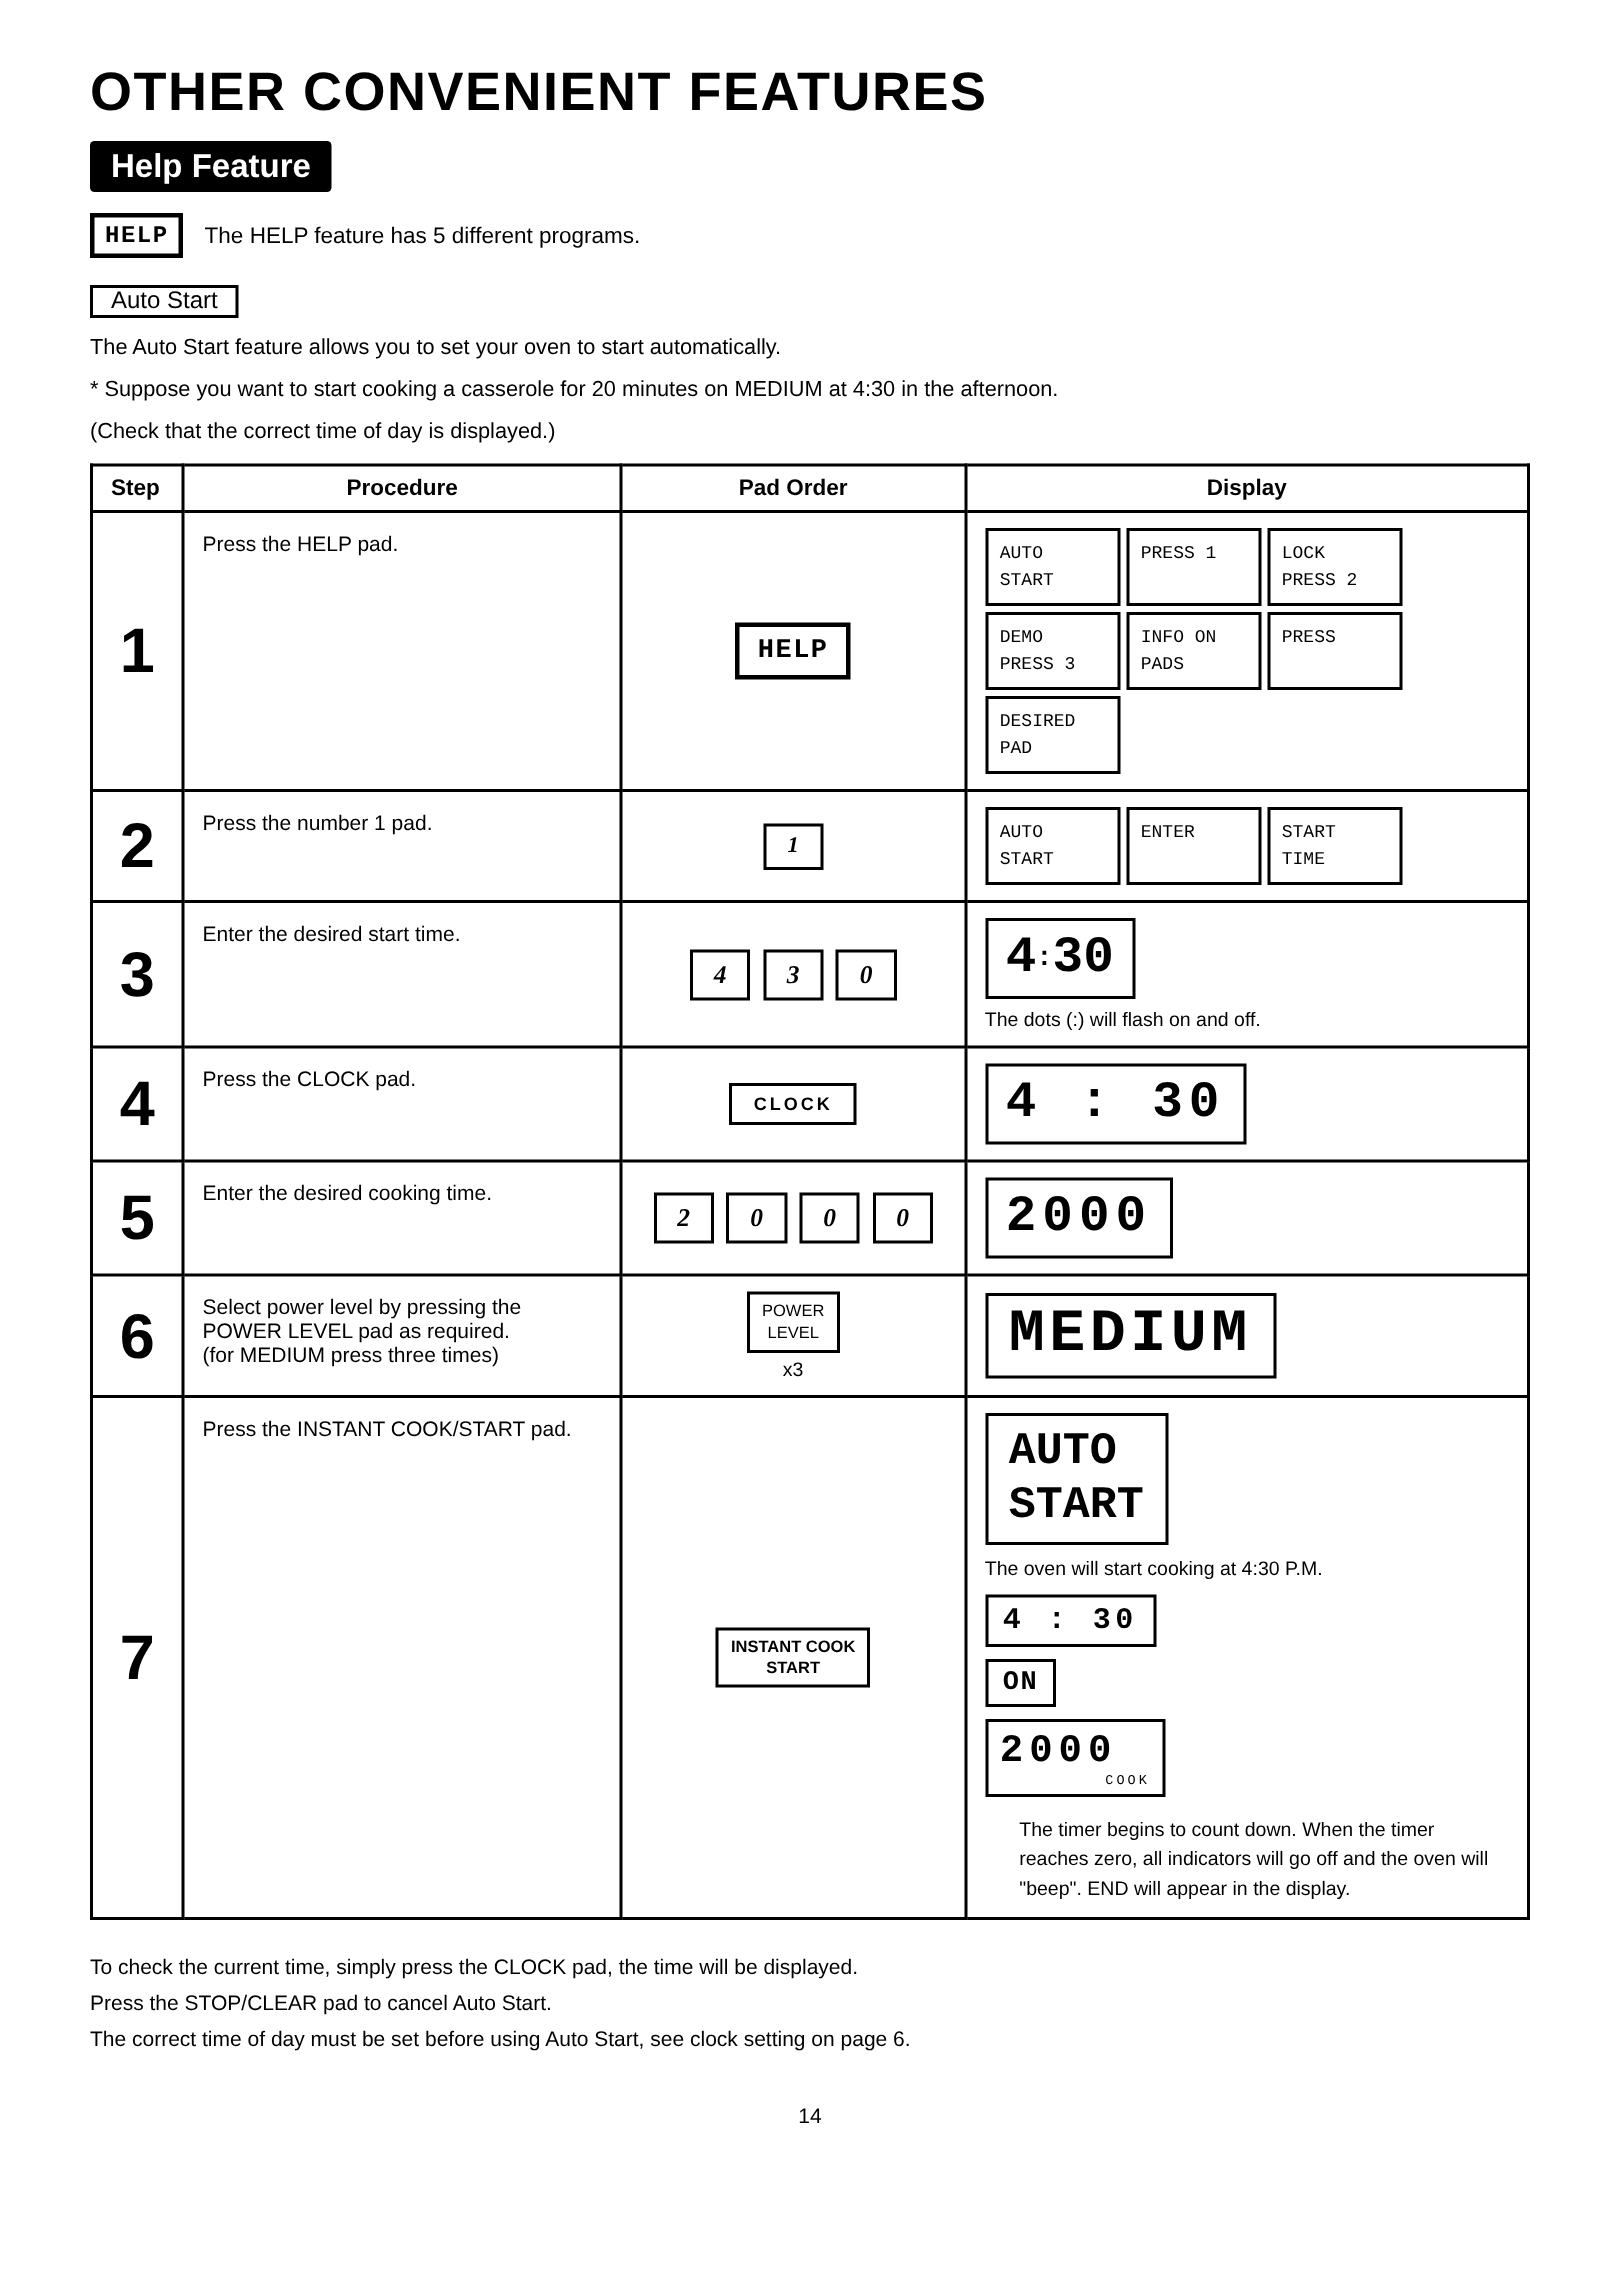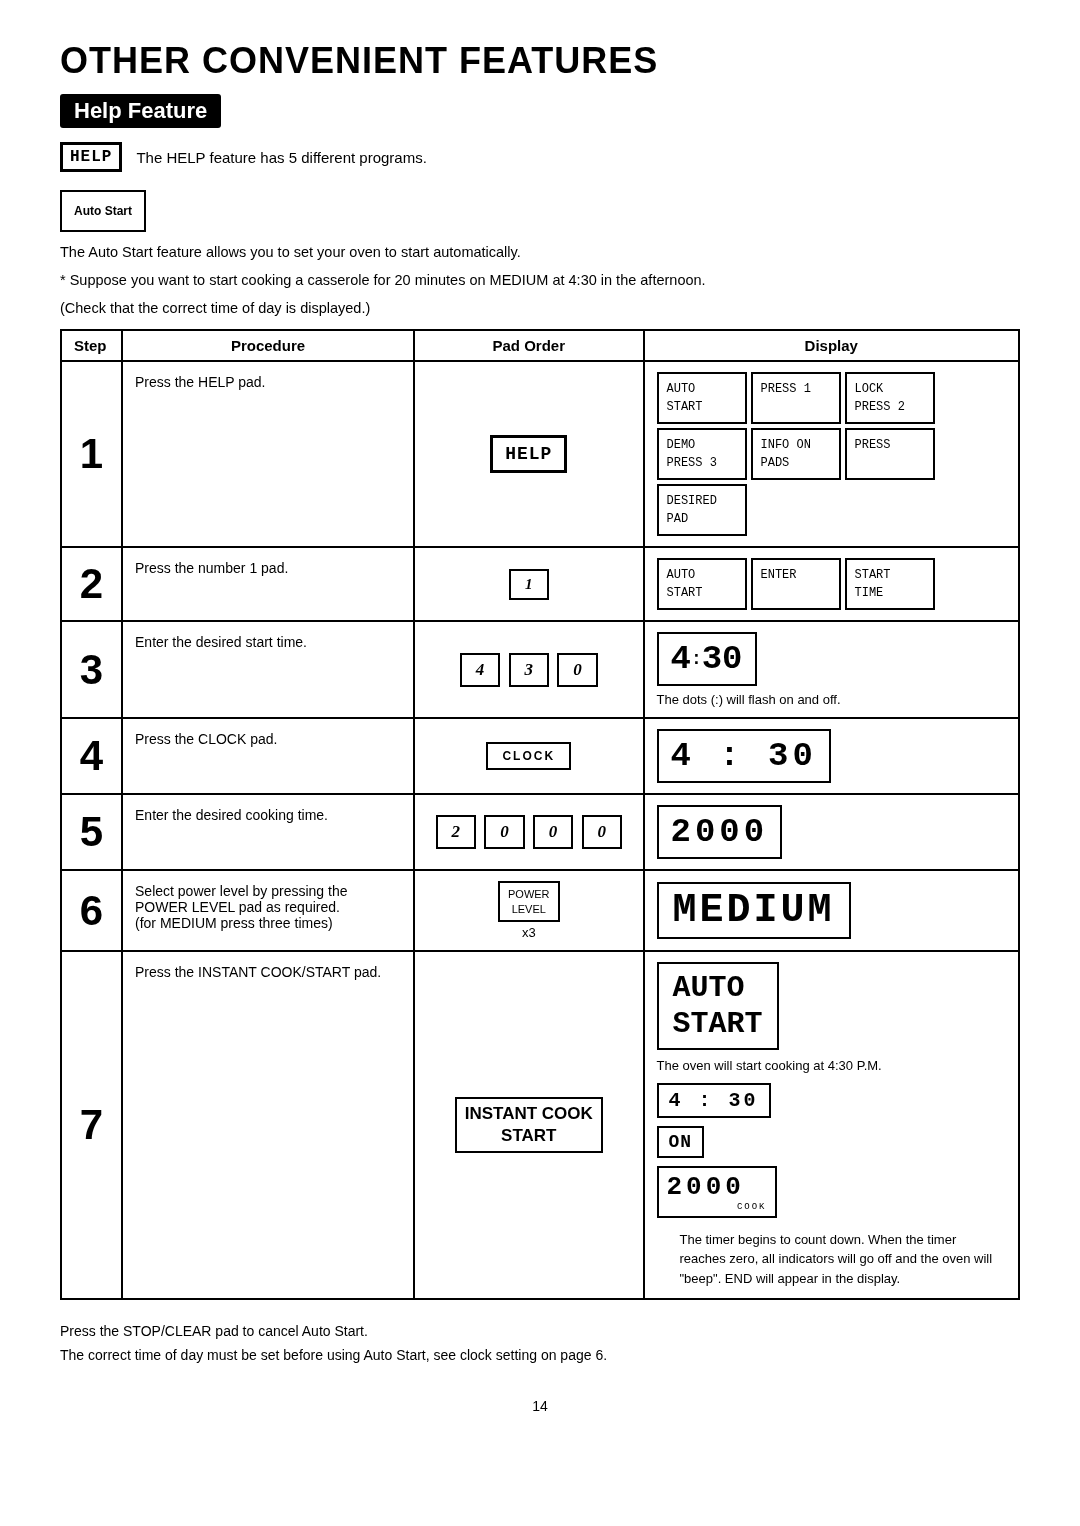--- a/index.html
+++ b/index.html
@@ -39,24 +39,24 @@
     .help-badge {
       border: 3px solid #000;
       font-weight: 900;
       font-size: 16px;
       padding: 3px 7px;
       letter-spacing: 1px;
       font-family: 'Courier New', monospace;
     }
     .subsection-header {
       border: 2px solid #000;
-      font-size: 12px;
-      font-weight: bold;
-      display: inline-block;
-      padding: 12px 12px;
+      font-size: 16px;
+      font-weight: normal;
+      display: inline-block;
+      padding: 0 12px;
       margin-bottom: 10px;
     }
     .auto-start-desc {
       margin-bottom: 6px;
       font-size: 14.5px;
       line-height: 1.5;
     }
     
     .steps-table {
       width: 100%;
@@ -133,21 +133,21 @@
       border: 2px solid #000;
       font-size: 11px;
       font-weight: normal;
       padding: 4px 8px;
       line-height: 1.3;
       display: inline-block;
       text-align: center;
     }
     .pad-instant {
       border: 2px solid #000;
-      font-size: 17px;
+      font-size: 11px;
       font-weight: bold;
       padding: 4px 8px;
       line-height: 1.3;
       display: inline-block;
       text-align: center;
     }
     .x3-label {
       font-size: 13px;
       margin-top: 3px;
     }
@@ -378,20 +378,21 @@
           </div>
           <div class="timer-note">The timer begins to count down. When the timer reaches zero, all indicators will go off and the oven will "beep". END will appear in the display.</div>
         </div>
       </td>
     </tr>
   </tbody>
 </table>
 
 
 <div class="footer-notes">
+  <div>To check the current time, simply press the CLOCK pad, the time will be displayed.</div>
   <div>Press the STOP/CLEAR pad to cancel Auto Start.</div>
   <div>The correct time of day must be set before using Auto Start, see clock setting on page 6.</div>
 </div>
 
 
 <div class="page-number">14</div>
 
 
 
 

